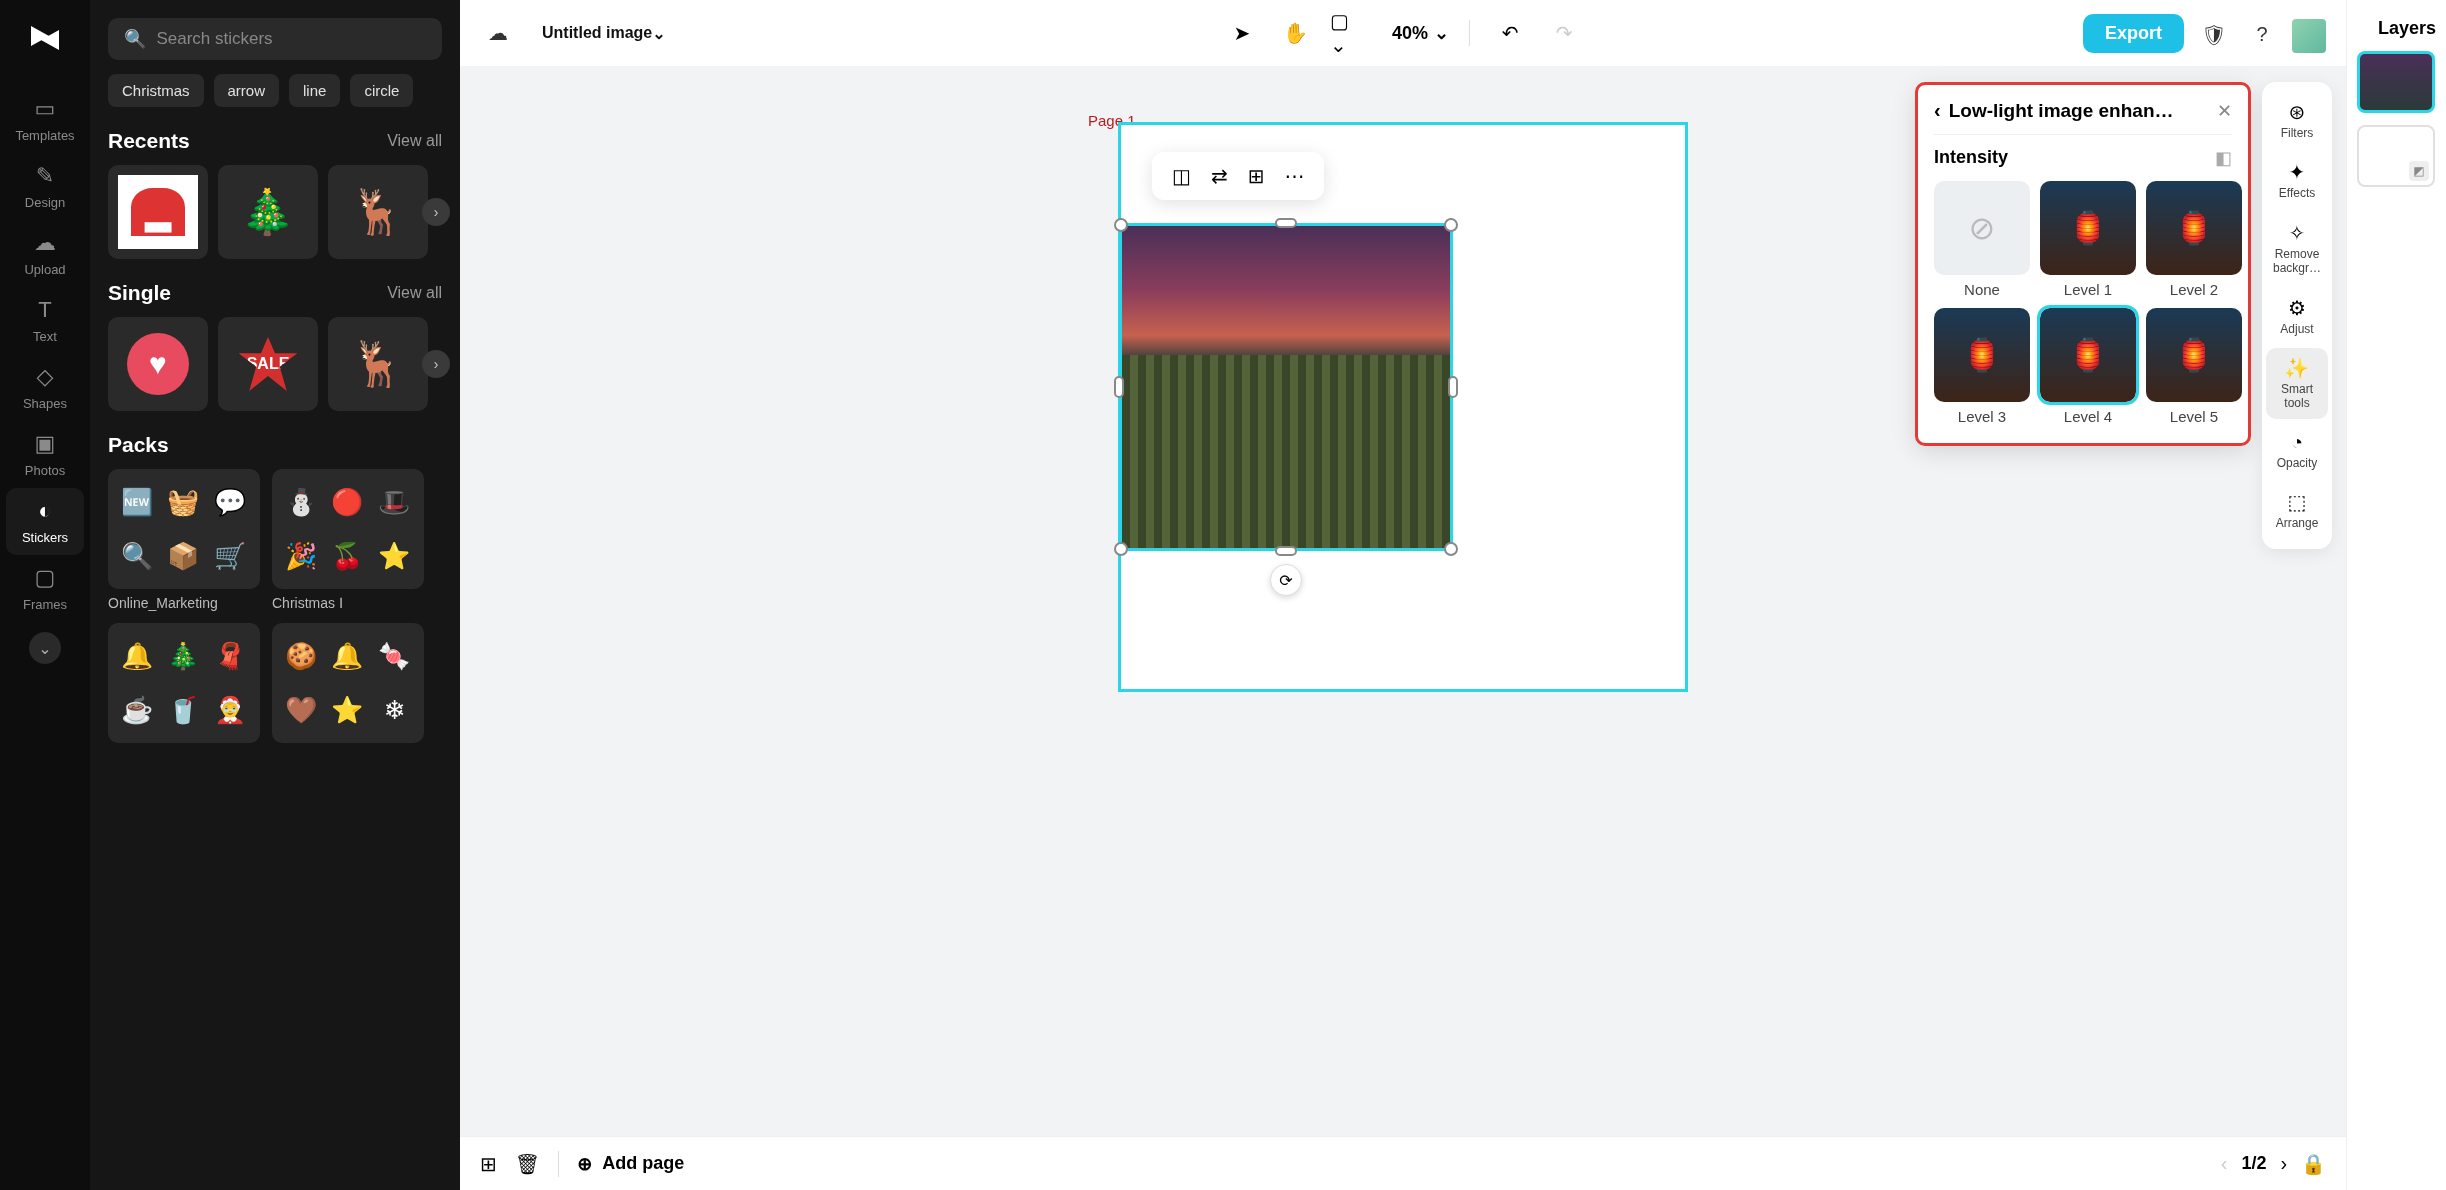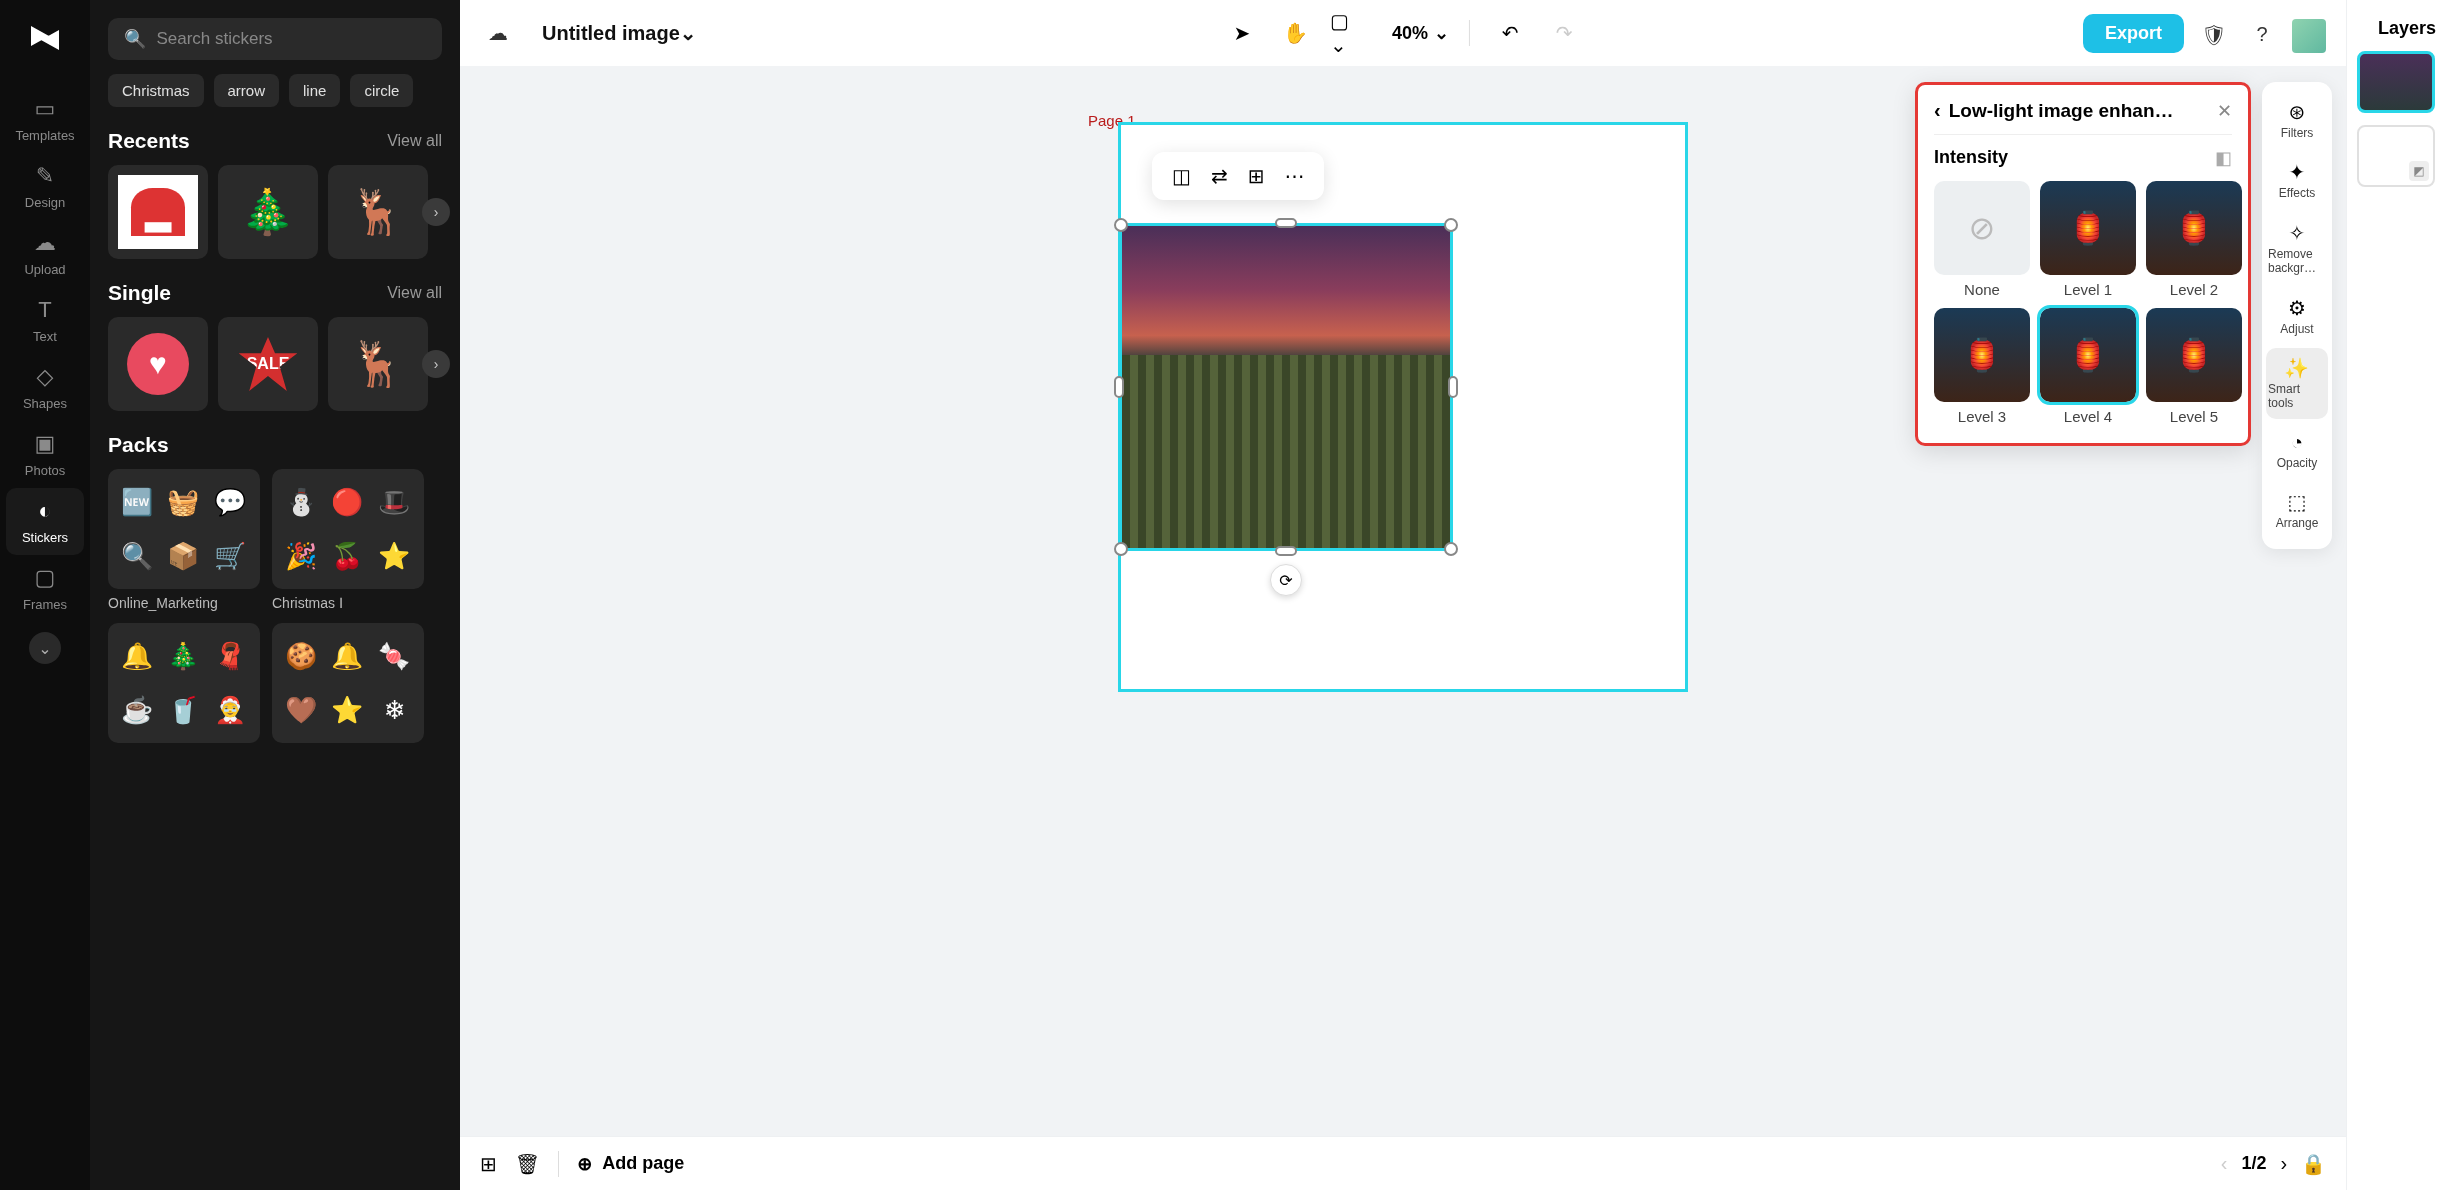--- a/index.html
+++ b/index.html
@@ -30,21 +30,21 @@
 .thumb-scroll { position: absolute; right: -8px; top: 50%; transform: translateY(-50%); width: 28px; height: 28px; border-radius: 50%; background: #3a3a3a; display: flex; align-items: center; justify-content: center; color: #ccc; font-size: 14px; }
 .pack-grid { display: flex; gap: 12px; margin-top: 12px; }
 .pack { width: 152px; }
 .pack-box { width: 152px; height: 120px; background: #2a2a2a; border-radius: 10px; display: grid; grid-template-columns: repeat(3, 1fr); grid-template-rows: repeat(2, 1fr); place-items: center; font-size: 26px; padding: 6px; }
 .pack-name { color: #bbb; font-size: 14px; margin-top: 6px; }
 
 
 .main { flex: 1; display: flex; flex-direction: column; background: #fff; }
 .topbar { height: 66px; display: flex; align-items: center; padding: 0 20px; gap: 16px; position: relative; }
 .tb-icon { width: 36px; height: 36px; border-radius: 8px; display: flex; align-items: center; justify-content: center; font-size: 20px; color: #333; cursor: pointer; }
-.project-name { font-size: 20px; font-weight: 700; color: #111; margin-left: 10px; display: flex; align-items: center; }
+.project-name { font-size: 16px; font-weight: 700; color: #111; margin-left: 10px; display: flex; align-items: center; }
 .center-tools { position: absolute; left: 50%; transform: translateX(-50%); display: flex; align-items: center; gap: 14px; }
 .ct-btn { width: 40px; height: 40px; border-radius: 8px; display: flex; align-items: center; justify-content: center; font-size: 20px; cursor: pointer; }
 .zoom { font-size: 18px; font-weight: 600; display: flex; align-items: center; gap: 6px; margin-left: 8px; }
 .right-tools { margin-left: auto; display: flex; align-items: flex-end; gap: 12px; }
 .export-btn { background: #1ec0e6; color: #fff; font-weight: 700; font-size: 18px; padding: 9px 22px; border-radius: 10px; cursor: pointer; }
 .avatar { width: 34px; height: 34px; background: linear-gradient(135deg, #8fd3b0, #60b8a0); border-radius: 4px; }
 
 
 .canvas-wrap { flex: 1; background: #f1f3f5; display: flex; justify-content: center; position: relative; overflow: hidden; }
 .page-label { position: absolute; top: 46px; left: 628px; color: #b91c1c; font-size: 15px; }
@@ -77,21 +77,21 @@
 .level-box { width: 96px; height: 94px; border-radius: 10px; background: linear-gradient(180deg, #1b3a55, #3d2418); display: flex; align-items: center; justify-content: center; font-size: 32px; }
 .level-box.none { background: #eceff1; color: #bbb; }
 .level-box.sel { outline: 3px solid #29d6e8; }
 .level-label { font-size: 15px; margin-top: 6px; color: #444; }
 
 
 .tool-rail { position: absolute; right: 14px; top: 16px; width: 70px; background: #fff; border-radius: 14px; box-shadow: 0 4px 18px rgba(0,0,0,0.08); padding: 10px 4px; display: flex; flex-direction: column; gap: 4px; }
 .tool-item { display: flex; flex-direction: column; align-items: center; gap: 2px; padding: 8px 2px; border-radius: 10px; cursor: pointer; }
 .tool-item.active { background: #ededed; }
 .tool-icon { font-size: 20px; }
-.tool-label { font-size: 12px; color: #444; line-height: 1.2; }
+.tool-label { font-size: 12px; color: #444; text-align: center; line-height: 1.2; }
 
 
 .bottom { height: 54px; display: flex; align-items: center; padding: 0 20px; gap: 18px; border-top: 1px solid #eef0f2; }
 .bb-icon { font-size: 20px; cursor: pointer; }
 .bb-divider { width: 1px; height: 26px; background: #ddd; }
 .add-page { display: flex; align-items: center; gap: 10px; font-size: 18px; font-weight: 600; cursor: pointer; }
 .bb-right { margin-left: auto; display: flex; align-items: center; gap: 14px; }
 .page-ind { font-size: 18px; font-weight: 600; }
 
 

